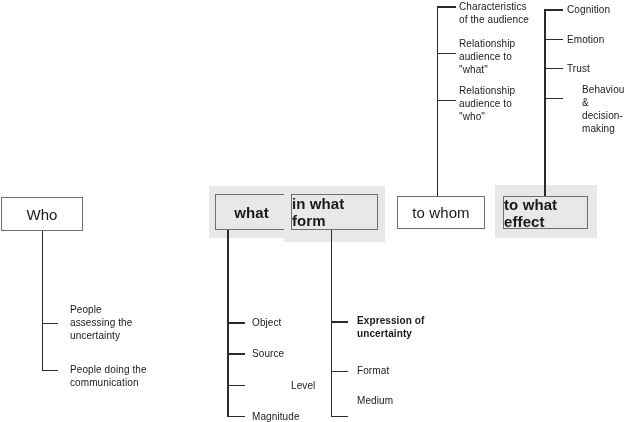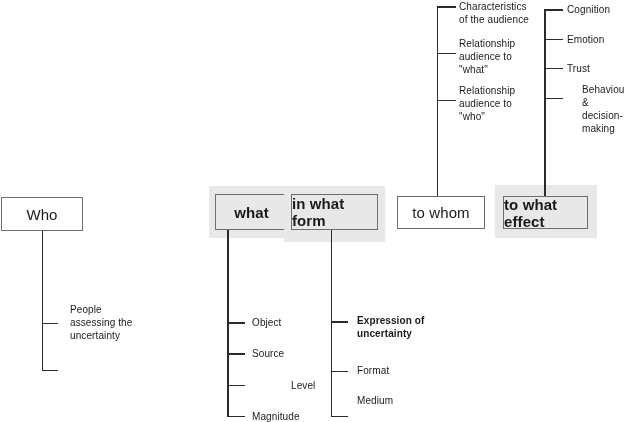--- a/index.html
+++ b/index.html
@@ -58,20 +58,22 @@
       <span>to what effect</span>
     </div>
   </div>
 
   <div class="vline" style="left:41.5px;top:231px;height:140px;"></div>
   <div class="hline" style="left:41.5px;top:322.5px;width:16px;"></div>
   <div class="hline" style="left:41.5px;top:369.5px;width:16px;"></div>
   <div class="branch-label" style="left:70px;top:303px;">People
 assessing the
 uncertainty</div>
+  <div class="branch-label" style="left:70px;top:363px;">People doing the
+communication</div>
 
   <div class="vline" style="left:227px;top:230px;height:187px;"></div>
   <div class="hline" style="left:227px;top:322px;width:18px;"></div>
   <div class="hline" style="left:227px;top:353px;width:18px;"></div>
   <div class="hline" style="left:227px;top:384.5px;width:18px;"></div>
   <div class="hline" style="left:227px;top:415.5px;width:18px;"></div>
   <div class="branch-label" style="left:252px;top:316px;">Object</div>
   <div class="branch-label" style="left:252px;top:347px;">Source</div>
   <div class="branch-label" style="left:252px;top:378.5px;padding-left:39px;">Level</div>
   <div class="branch-label" style="left:252px;top:409.5px;">Magnitude</div>

